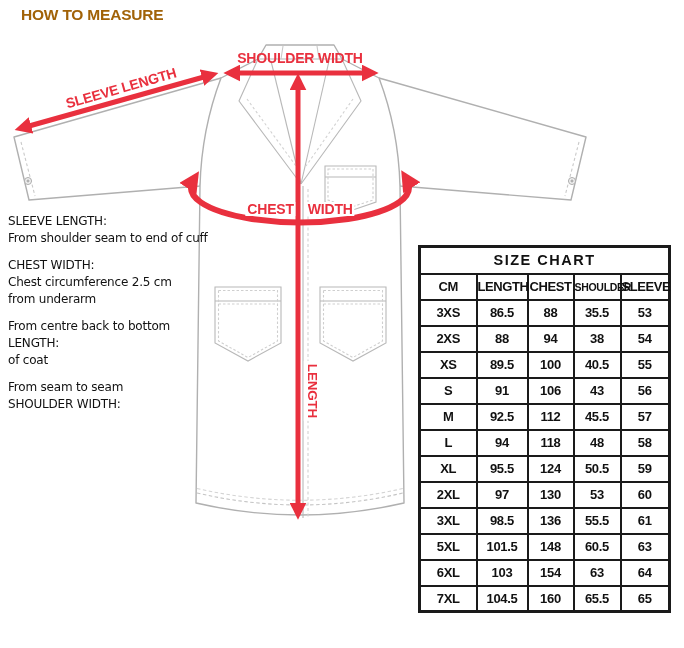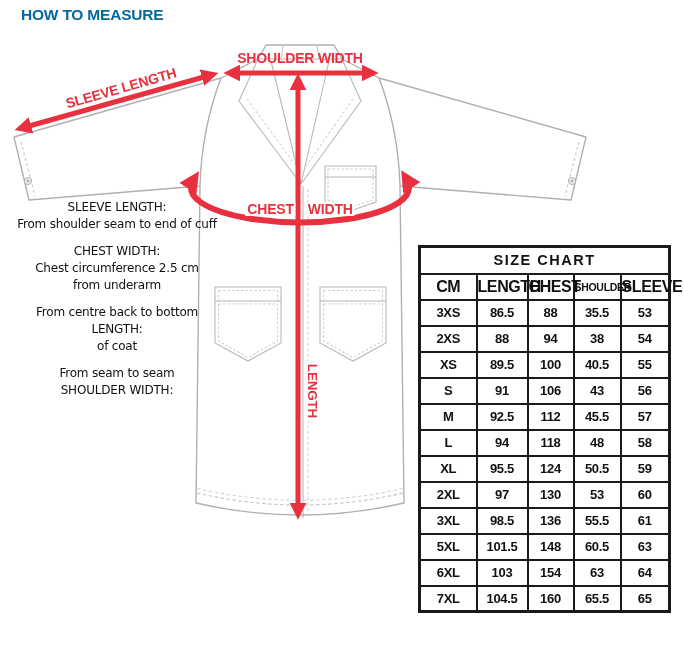--- a/index.html
+++ b/index.html
@@ -1,47 +1,47 @@
 <!DOCTYPE html>
 <html style="--red: #e9303e;"><head>
 <meta charset="utf-8">
 <style>
   :root { --red:#e9303e; --ink:#1a1a1a; --ln:#b0b0b0; --ln2:#c9c9c9; }
   * { margin:0; padding:0; box-sizing:border-box; }
   body { width:684px; height:648px; background:#fff; font-family:"Liberation Sans",sans-serif; overflow:hidden; }
   .stage { position:relative; width:684px; height:648px; background:#fff; }
 
   .page-title { position:absolute; left:21px; top:6px; font-size:15.5px; font-weight:bold;
-    color:#0369a1; letter-spacing:-0.2px; }
+    color:#a16207; letter-spacing:-0.2px; }
 
   svg.coat { position:absolute; left:0; top:0; }
 
   
   .red-label { position:absolute; color:var(--red); font-weight:bold; font-size:14px;
     letter-spacing:-0.2px; white-space:nowrap; line-height:1; }
   .lbl-shoulder { left:300px; top:51px; transform:translateX(-50%); }
   .lbl-sleeve { left:64px; top:81px; transform:rotate(-16deg); }
   .lbl-chest { left:300px; top:202px; transform:translateX(-50%); display:flex; gap:10px; }
   .lbl-chest span { background:#fff; padding:0 2px; }
   .lbl-length { left:312px; top:391px; transform:translate(-50%,-50%) rotate(90deg);
     background:#fff; padding:1px 3px; font-size:13.5px; }
 
   
-  .defs { position:absolute; left:8px; top:199px; width:218px; font-family:"DejaVu Sans",sans-serif;
-    font-size:12px; line-height:17px; color:#111; letter-spacing:-0.2px;text-align:center; }
+  .defs { position:absolute; left:8px; top:213px; width:218px; font-family:"DejaVu Sans",sans-serif;
+    font-size:12px; line-height:17px; color:#111; letter-spacing:-0.2px; }
   .def-block { margin-bottom:10px; }
 
   
   .chart-wrap { position:absolute; left:418px; top:245px; }
   table.size-chart { border-collapse:collapse; table-layout:fixed; width:250px; background:#fff; }
   table.size-chart td, table.size-chart th { border:2px solid #1a1a1a; text-align:center;
     vertical-align:middle; font-weight:bold; color:#111; padding:0; }
   table.size-chart { border:3px solid #1a1a1a; }
   .chart-title th { height:27px; font-size:14.5px; letter-spacing:1.5px; }
-  .chart-head th { height:26px; font-size:16px; letter-spacing:-0.4px; }
+  .chart-head th { height:26px; font-size:13px; letter-spacing:-0.4px; }
   .chart-head th.small { font-size:10.5px; letter-spacing:-0.3px; }
   table.size-chart td { height:26px; font-size:13px; letter-spacing:-0.3px; }
 </style>
 </head>
 <body>
 
 <div class="stage">
 
   <div class="page-title">HOW TO MEASURE</div>
 

